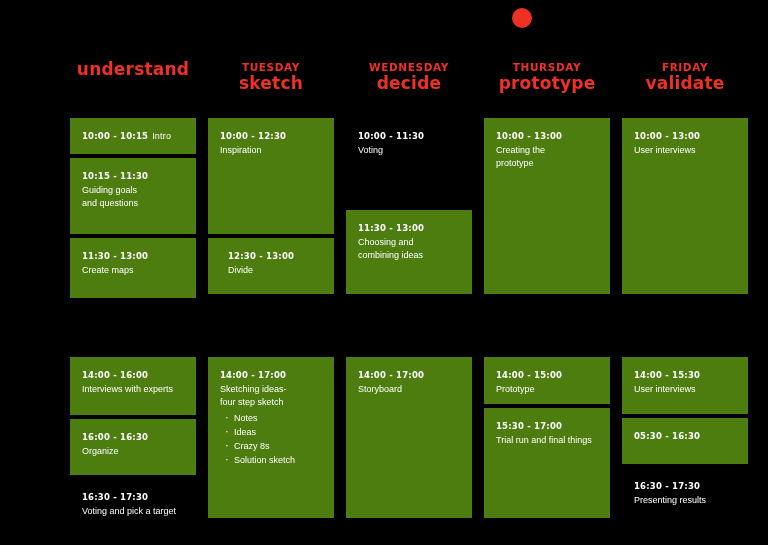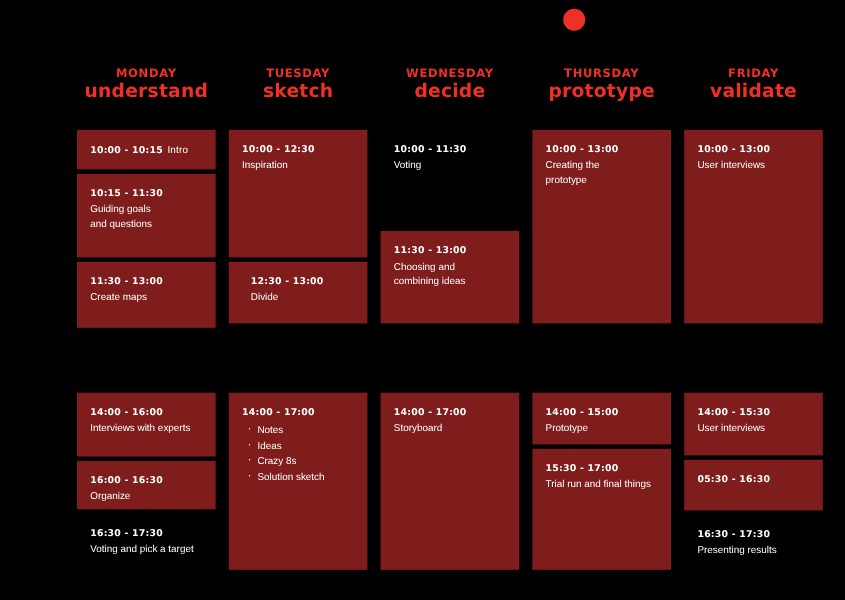--- a/index.html
+++ b/index.html
@@ -80,21 +80,21 @@
     left: 0;
     width: 126px;
   }
   .session.morning { top: 58px; }
   .session.afternoon { top: 297px; }
 
   .block {
     box-sizing: border-box;
     padding: 12px 10px 10px 12px;
     margin-bottom: 4px;
-    background: #7f1d1d;
+    background: #4d7c0f;
     color: #ffffff;
     overflow: hidden;
   }
   .block.plain {
     background: transparent;
   }
 
   .block .time {
     font-family: "DejaVu Sans", sans-serif;
     font-weight: bold;
@@ -141,21 +141,20 @@
 </head>
 <body>
 
 <div class="stage">
 
   <div class="top-dot"></div>
 
   <div class="board">
       <div class="col">
         <div class="col-head">
-          <div class="day-name">MONDAY</div>
           <div class="day-phase">understand</div>
         </div>
         <div class="session morning">
           <div class="block" style="height: 36px;">
             <div class="time">10:00 - 10:15<span class="inline-title" style="margin-left: 4px;">Intro</span></div>
           </div>
           <div class="block" style="height: 76px;">
             <div class="time">10:15 - 11:30</div>
             <div class="desc">Guiding goals
 and questions</div>
@@ -163,21 +162,21 @@
           <div class="block" style="height: 60px;">
             <div class="time">11:30 - 13:00</div>
             <div class="desc">Create maps</div>
           </div>
         </div>
         <div class="session afternoon">
           <div class="block" style="height: 58px;">
             <div class="time">14:00 - 16:00</div>
             <div class="desc">Interviews with experts</div>
           </div>
-          <div class="block" style="height: 44px;">
+          <div class="block" style="height: 56px;">
             <div class="time">16:00 - 16:30</div>
             <div class="desc">Organize</div>
           </div>
           <div class="block plain" style="height: 46px;">
             <div class="time">16:30 - 17:30</div>
             <div class="desc">Voting and pick a target</div>
           </div>
         </div>
       </div>
       <div class="col">
@@ -191,20 +190,22 @@
             <div class="desc">Inspiration</div>
           </div>
           <div class="block" style="height: 56px; padding-left: 20px;">
             <div class="time">12:30 - 13:00</div>
             <div class="desc">Divide</div>
           </div>
         </div>
         <div class="session afternoon">
           <div class="block" style="height: 161px;">
             <div class="time">14:00 - 17:00</div>
+            <div class="desc">Sketching ideas-
+four step sketch</div>
             <ul>
               <li>Notes</li>
               <li>Ideas</li>
               <li>Crazy 8s</li>
               <li>Solution sketch</li>
             </ul>
           </div>
         </div>
       </div>
       <div class="col">

